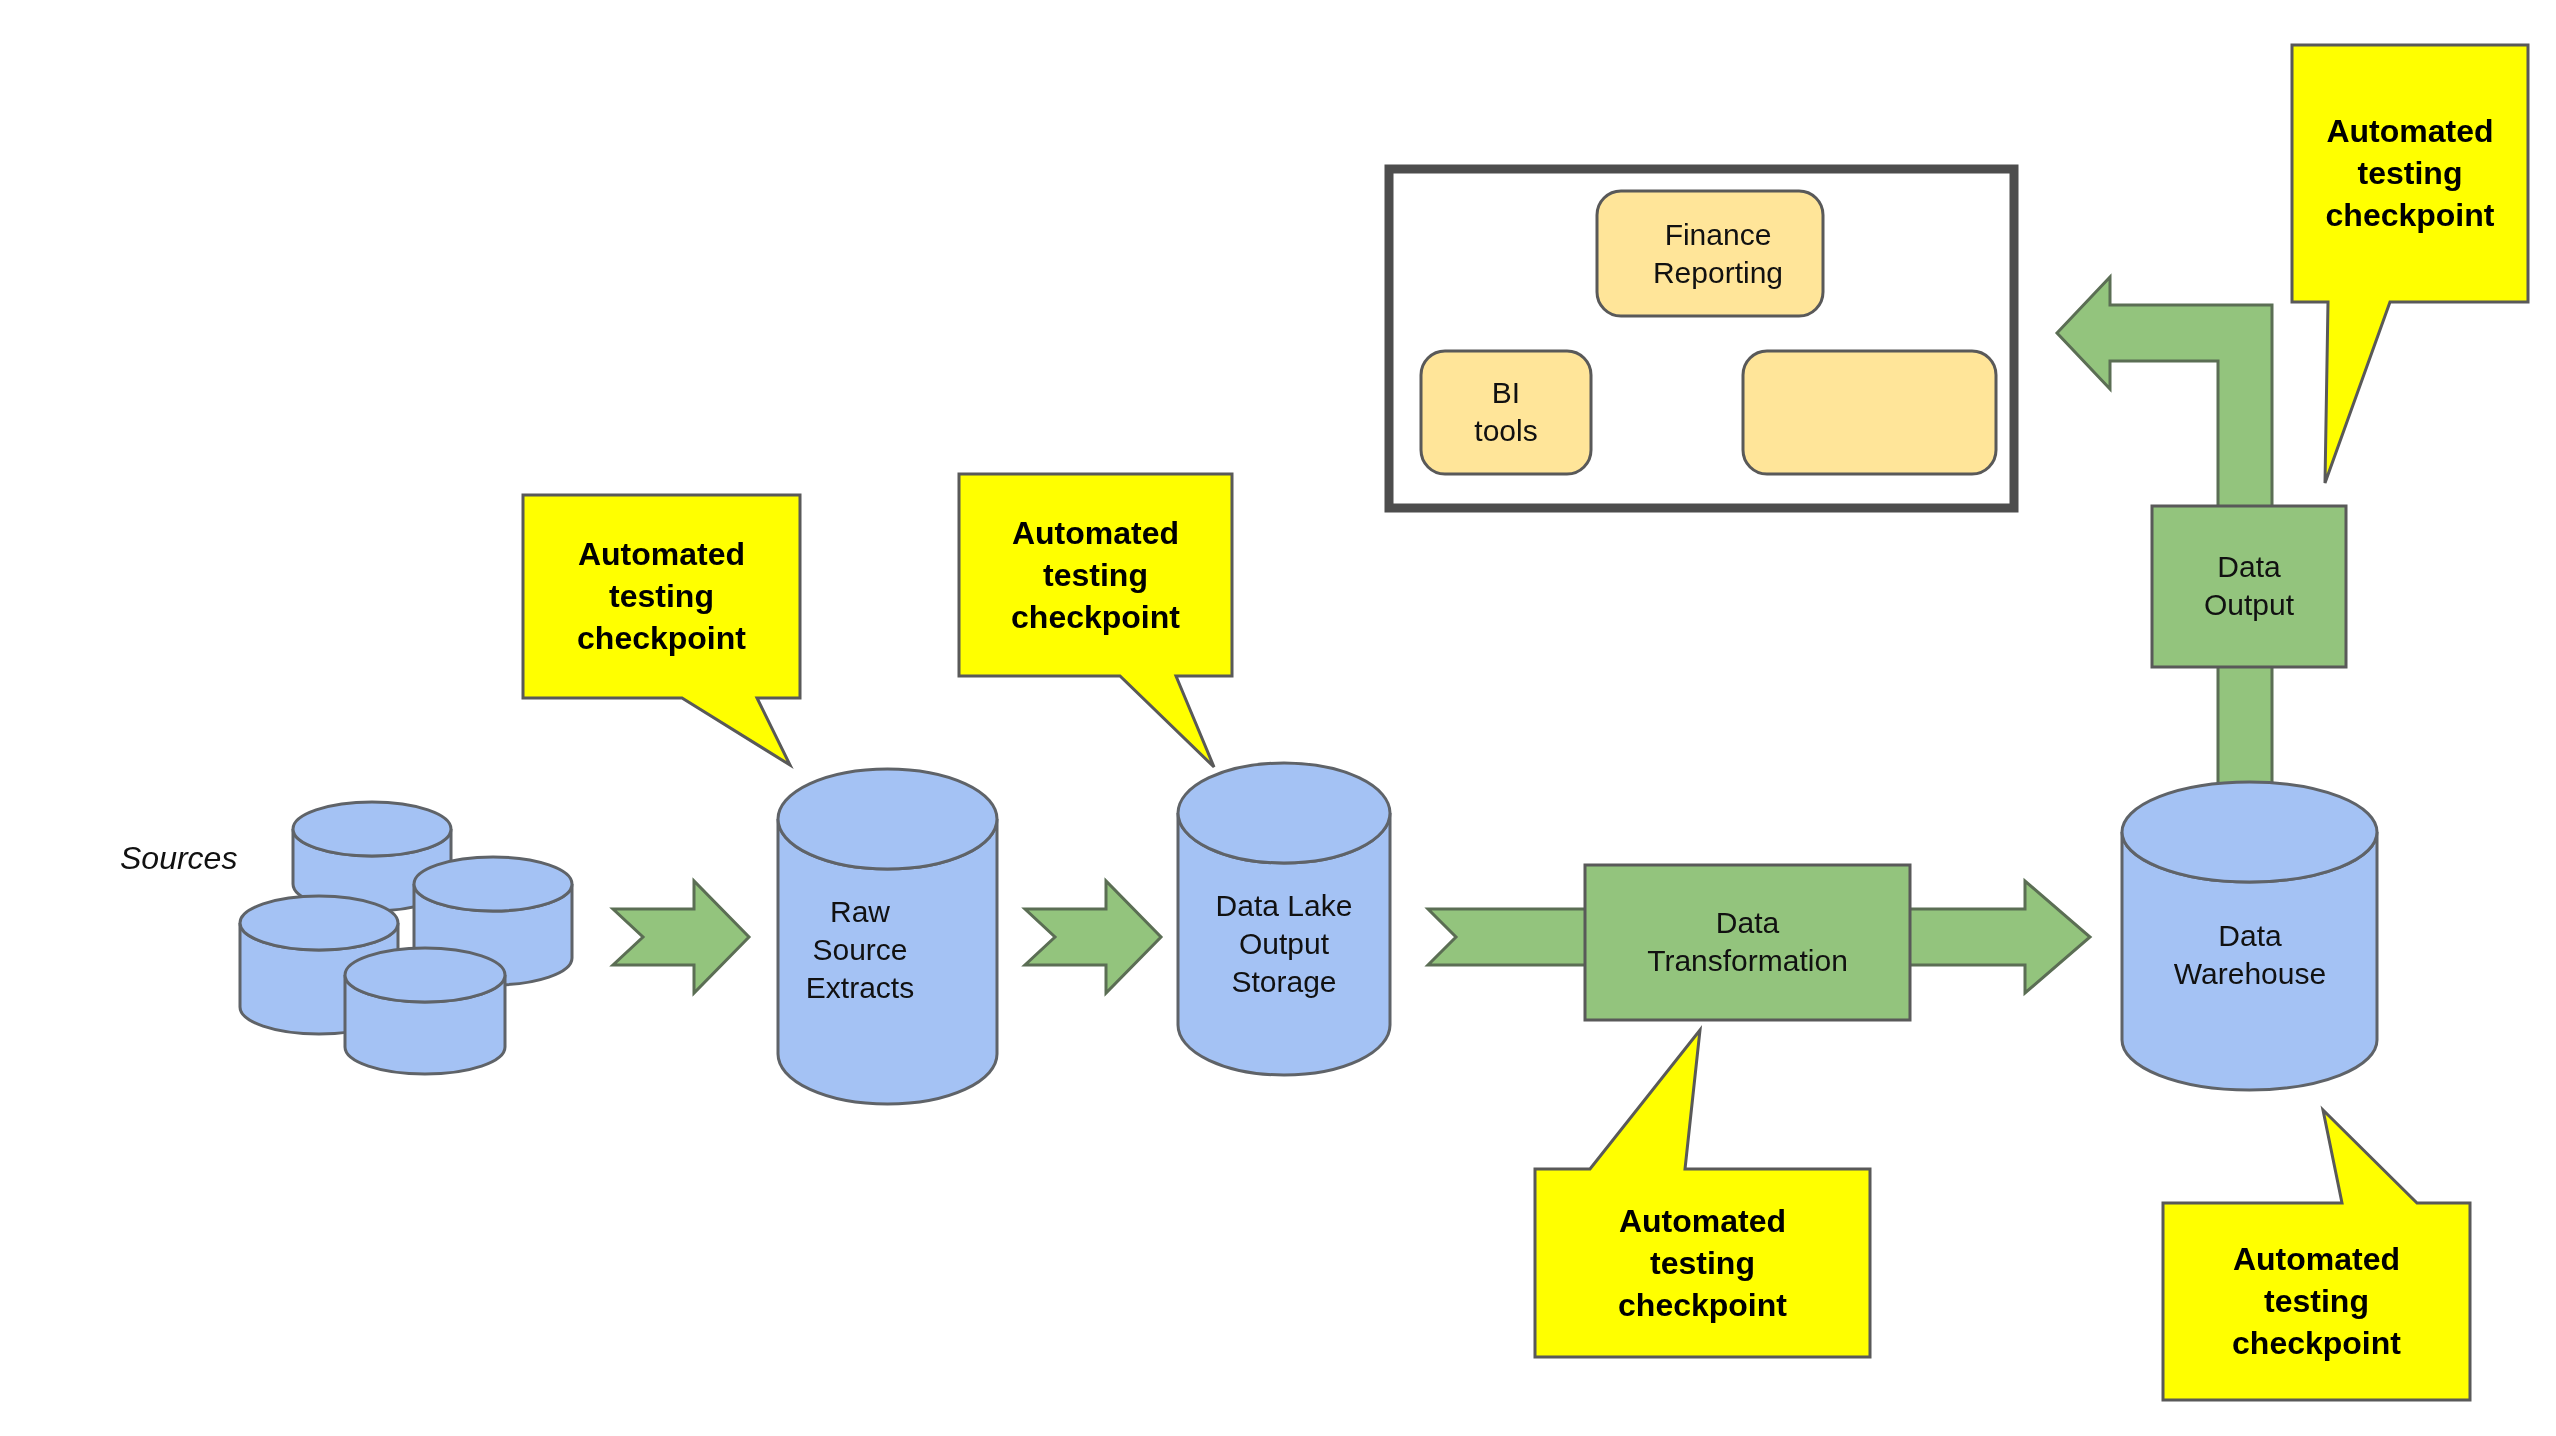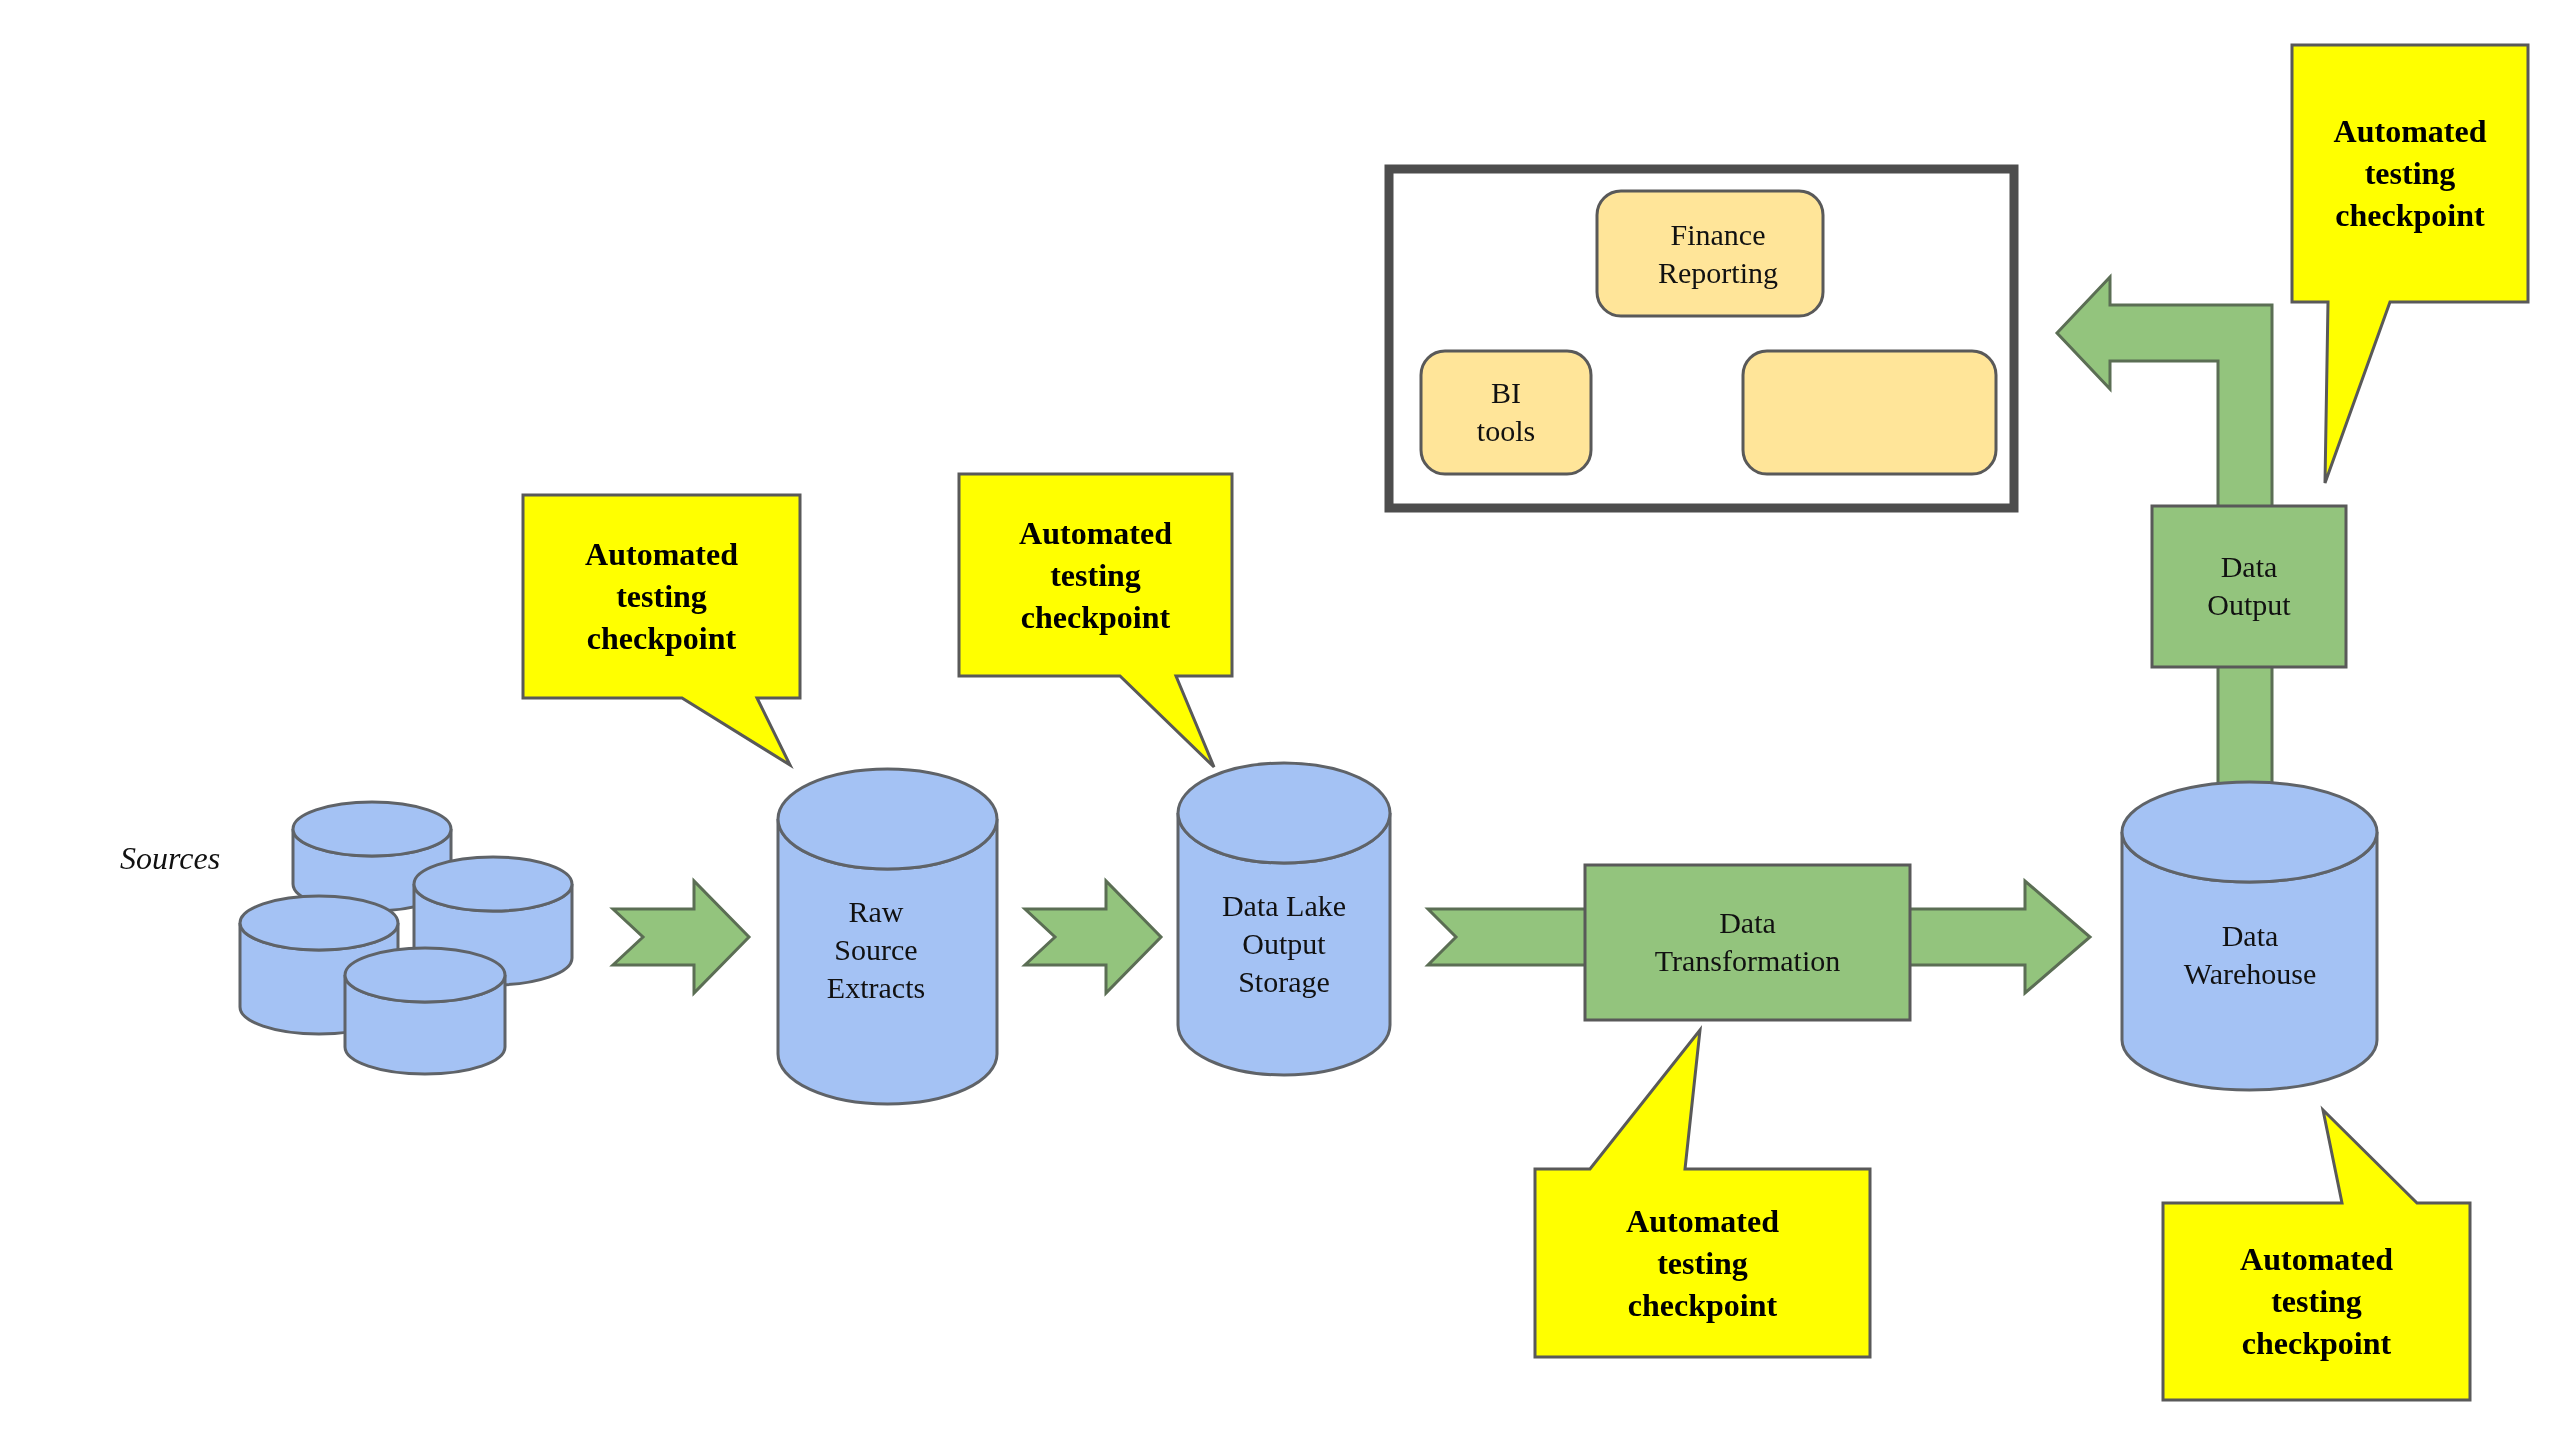--- a/index.html
+++ b/index.html
@@ -1,20 +1,20 @@
 <!DOCTYPE html>
 <html><head>
 <meta charset="utf-8">
 <style>
   html,body{margin:0;padding:0;background:#ffffff;}
   #stage{position:relative;width:2556px;height:1436px;background:#ffffff;overflow:hidden;
          font-family:"Liberation Sans","DejaVu Sans",sans-serif;}
   #shapes{position:absolute;left:0;top:0;width:2556px;height:1436px;}
   .lbl{position:absolute;color:#111111;text-align:center;white-space:pre-line;
-       font-size:30px;line-height:38px;font-family:Liberation Serif, serif;}
+       font-size:30px;line-height:38px;}
   .lbl-callout{font-weight:bold;font-size:32px;line-height:42px;color:#000000;}
   .lbl-sources{font-style:italic;font-size:32px;line-height:40px;text-align:left;}
 </style>
 </head>
 <body>
 
 <div id="stage">
 
   <svg id="shapes" viewBox="0 0 2556 1436">
 
@@ -77,21 +77,21 @@
       <path d="M523,495 L800,495 L800,698 L757,698 L790,765 L682,698 L523,698 Z"></path>
       <path d="M959,474 L1232,474 L1232,676 L1176,676 L1214,767 L1120,676 L959,676 Z"></path>
       <path d="M1535,1169 L1590,1169 L1700,1030 L1685,1169 L1870,1169 L1870,1357 L1535,1357 Z"></path>
       <path d="M2292,45 L2528,45 L2528,302 L2390,302 L2325,483 L2328,302 L2292,302 Z"></path>
       <path d="M2163,1203 L2342,1203 L2323,1110 L2417,1203 L2470,1203 L2470,1400 L2163,1400 Z"></path>
     </g>
   </svg>
 
   <div class="lbl lbl-sources" style="left:120px;top:838px;width:200px;">Sources</div>
 
-  <div class="lbl" style="left:766px;top:893px;width:220px;">Raw
+  <div class="lbl" style="left:750px;top:893px;width:220px;">Raw
 Source
 Extracts</div>
 
   <div class="lbl" style="left:1178px;top:887px;width:212px;">Data Lake
 Output
 Storage</div>
 
   <div class="lbl" style="left:1585px;top:904px;width:325px;">Data
 Transformation</div>
 

